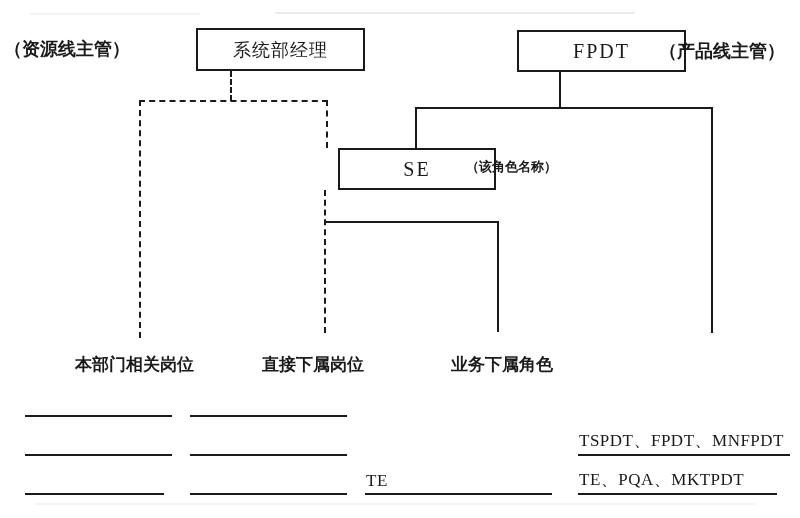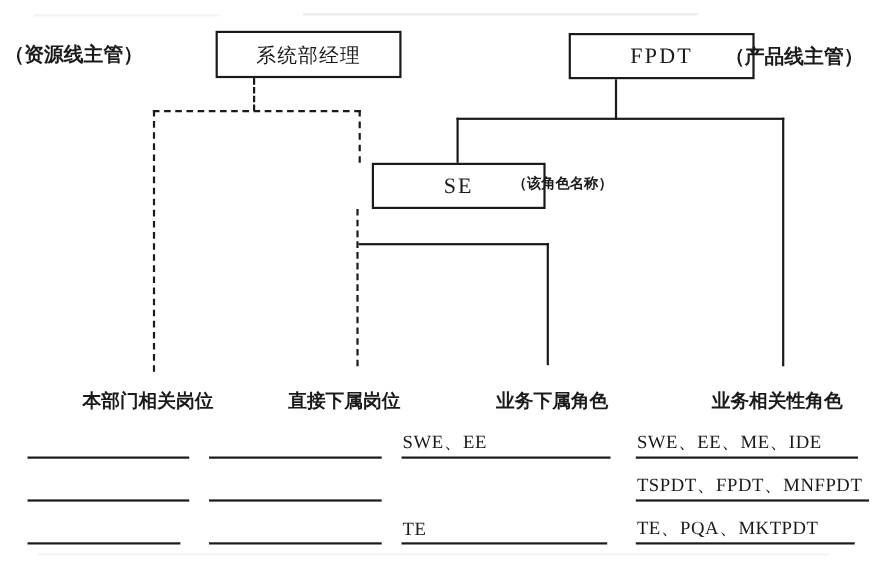--- a/index.html
+++ b/index.html
@@ -92,26 +92,23 @@
     <span>SE</span>
   </div>
 
   <div class="paren-label" style="left:4px;top:37px;">（资源线主管）</div>
   <div class="paren-label" style="left:659px;top:39px;">（产品线主管）</div>
   <div class="paren-label" style="left:466px;top:158px;font-size:13px;">（该角色名称）</div>
 
   <div class="col-header" style="left:40px;top:353px;width:154px;">本部门相关岗位</div>
   <div class="col-header" style="left:210px;top:353px;width:154px;">直接下属岗位</div>
   <div class="col-header" style="left:399px;top:353px;width:154px;">业务下属角色</div>
-  <div class="col-header" style="left:612px;top:353px;width:154px;">业务相关性角色</div>
 
   <div class="cell" style="left:25px;top:393px;width:147px;height:24px;"></div>
   <div class="cell" style="left:190px;top:393px;width:157px;height:24px;"></div>
-  <div class="cell" style="left:365px;top:393px;width:190px;height:24px;">SWE、EE</div>
-  <div class="cell" style="left:578px;top:393px;width:202px;height:24px;">SWE、EE、ME、IDE</div>
 
   <div class="cell" style="left:25px;top:432px;width:147px;height:24px;"></div>
   <div class="cell" style="left:190px;top:432px;width:157px;height:24px;"></div>
   <div class="cell" style="left:578px;top:432px;width:212px;height:24px;">TSPDT、FPDT、MNFPDT</div>
 
   <div class="cell" style="left:25px;top:471px;width:139px;height:24px;"></div>
   <div class="cell" style="left:190px;top:471px;width:157px;height:24px;"></div>
   <div class="cell" style="left:365px;top:471px;width:187px;height:24px;">TE</div>
   <div class="cell" style="left:578px;top:471px;width:199px;height:24px;">TE、PQA、MKTPDT</div>
 

